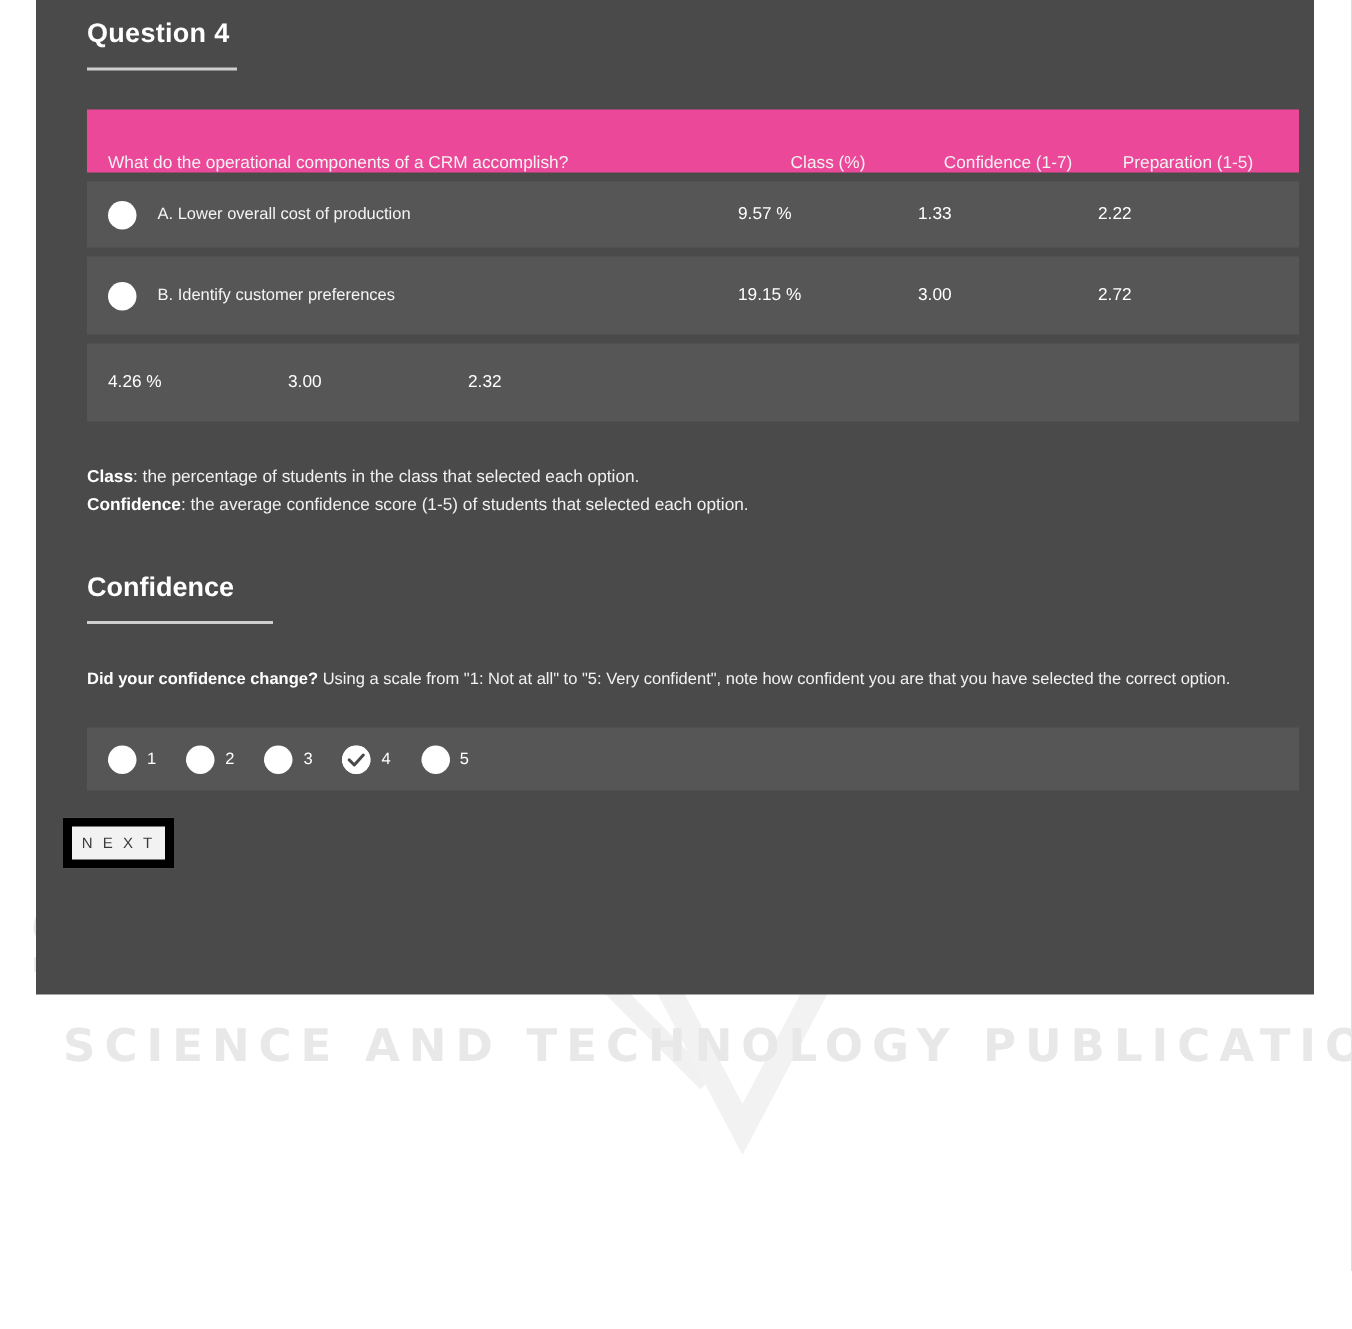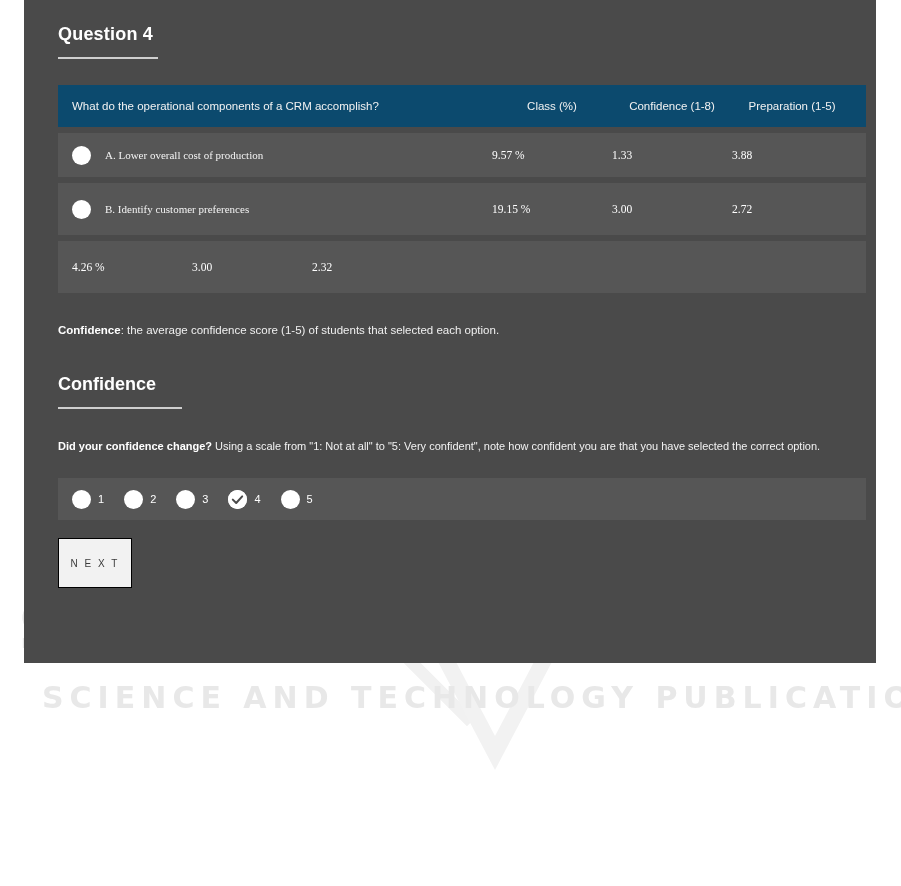--- a/index.html
+++ b/index.html
@@ -86,21 +86,21 @@
   .panel {
     position: absolute;
     left: 24px;
     top: 0;
     width: 852px;
     height: 663px;
     background: #4a4a4a;
     z-index: 2;
     color: #ffffff;
     box-sizing: border-box;
-    padding: 16px 18px;
+    padding: 4px 18px;
   }
 
   .section-title {
     font-size: 18px;
     font-weight: 700;
     color: #ffffff;
     margin: 0;
     padding-top: 8px;
     padding-left: 16px;
     letter-spacing: 0.2px;
@@ -112,22 +112,22 @@
     margin: 12px 0 0 16px;
   }
 
   
   .q-table {
     margin: 26px 16px 0 16px;
     width: 808px;
   }
   .q-head {
     display: flex;
-    align-items: center;
-    background: #0c4a6e;
+    align-items: flex-end;
+    background: #ec4899;
     height: 42px;
     padding: 0 14px;
     box-sizing: border-box;
   }
   .q-head .col-q {
     flex: 1;
     font-size: 11.5px;
     color: #f2f2f2;
     font-weight: 400;
   }
@@ -138,21 +138,20 @@
     color: #f2f2f2;
   }
   .q-row {
     display: flex;
     align-items: center;
     background: #565656;
     min-height: 44px;
     padding: 0 14px;
     box-sizing: border-box;
     margin-top: 6px;
-    font-family: Liberation Serif, serif;
   }
   .q-row.tall { min-height: 52px; }
   .q-row .col-q {
     flex: 1;
     display: flex;
     align-items: center;
     gap: 14px;
     font-size: 11px;
     color: #f4f4f4;
   }
@@ -228,26 +227,26 @@
     align-items: center;
     gap: 7px;
     margin-right: 14px;
   }
   .scale-item .lbl {
     font-size: 11px;
     color: #ffffff;
   }
 
   .next-btn {
-    margin: 18px 16px 0 16px;
+    margin: 18px 16px 0 0;
     width: 74px;
-    height: 50px;
+    height: 34px;
     background: #f2f2f2;
     color: #3b3b3b;
-    border: 1px solid #000000;
+    border: 6px solid #000000;
     font-size: 10px;
     letter-spacing: 2px;
     font-weight: 400;
     cursor: pointer;
     font-family: "Liberation Sans", sans-serif;
   }
 </style>
 </head>
 <body>
 
@@ -264,34 +263,34 @@
   <div class="panel">
 
     <h2 class="section-title">Question 4</h2>
     <div class="title-rule"></div>
 
     <div class="q-table">
 
       <div class="q-head">
         <div class="col-q">What do the operational components of a CRM accomplish?</div>
         <div class="col-n">Class (%)</div>
-        <div class="col-n">Confidence (1-8)</div>
+        <div class="col-n">Confidence (1-7)</div>
         <div class="col-n">Preparation (1-5)</div>
       </div>
 
       <div class="q-row">
         <div class="col-q">
           <span class="radio">
             
           </span>
           <span>A. Lower overall cost of production</span>
         </div>
         <div class="col-n">9.57 %</div>
         <div class="col-n">1.33</div>
-        <div class="col-n">3.88</div>
+        <div class="col-n">2.22</div>
       </div>
 
       <div class="q-row tall">
         <div class="col-q">
           <span class="radio">
             
           </span>
           <span>B. Identify customer preferences</span>
         </div>
         <div class="col-n">19.15 %</div>
@@ -303,20 +302,23 @@
       <div class="q-row tall">
         <div class="col-n">4.26 %</div>
         <div class="col-n">3.00</div>
         <div class="col-n">2.32</div>
       </div>
 
     </div>
 
     <div class="legend">
       <div>
+        <b>Class</b><span>: the percentage of students in the class that selected each option.</span>
+      </div>
+      <div>
         <b>Confidence</b><span>: the average confidence score (1-5) of students that selected each option.</span>
       </div>
     </div>
 
     <h2 class="conf-title">Confidence</h2>
     <div class="conf-rule"></div>
 
     <div class="conf-q">
       <b>Did your confidence change?</b><span> Using a scale from "1: Not at all" to "5: Very confident", note how confident you are that you have selected the correct option.</span>
     </div>

